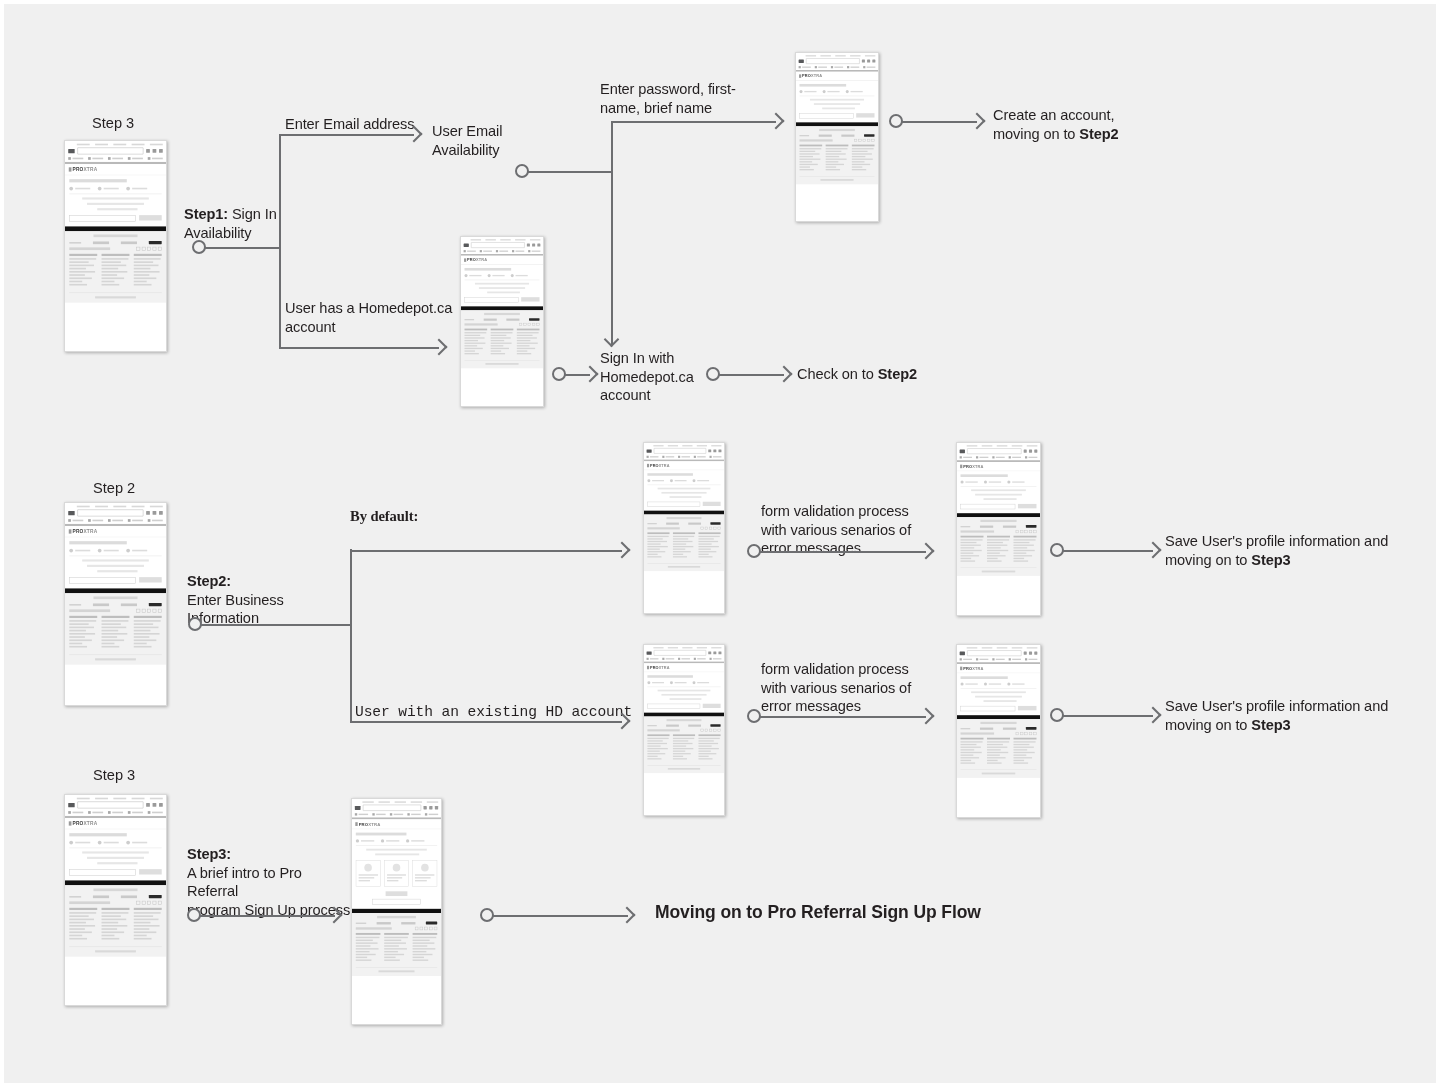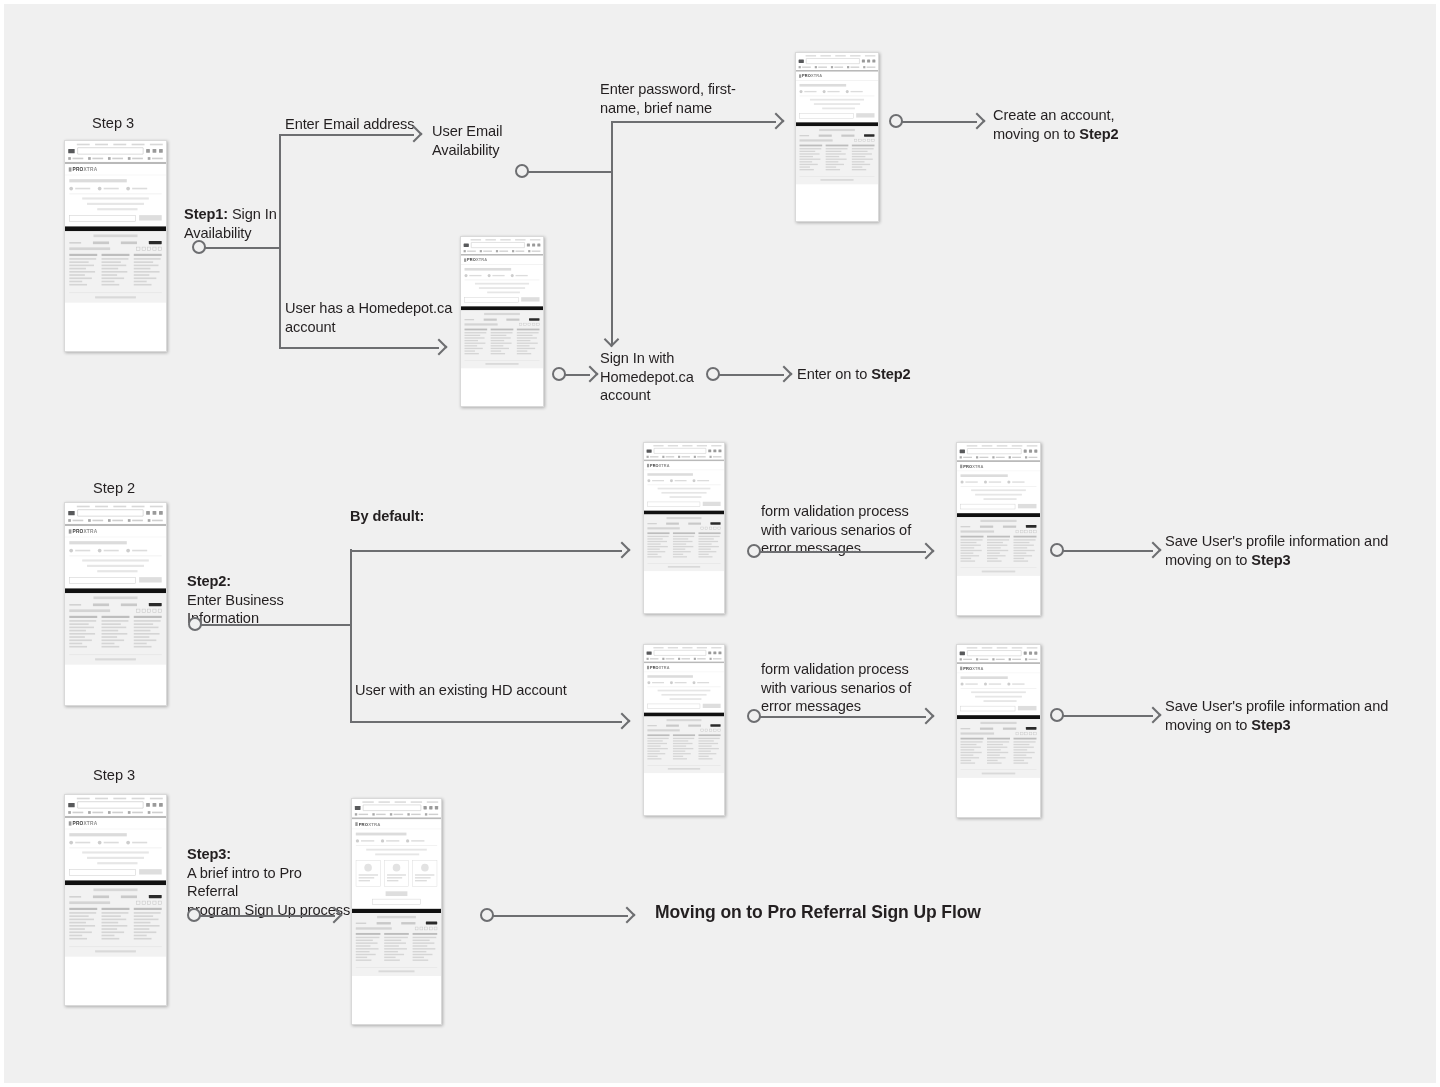--- a/index.html
+++ b/index.html
@@ -581,21 +581,21 @@
   <div class="node-dot" style="left:548px;top:363px;"></div>
   <div class="hline" style="left:561px;top:370px;width:25px;"></div>
   <div class="arrow-r" style="left:580px;top:364px;"></div>
   <div class="lbl" style="left:596px;top:345px;">Sign In with
 Homedepot.ca
 account</div>
 
   <div class="node-dot" style="left:702px;top:363px;"></div>
   <div class="hline" style="left:715px;top:370px;width:65px;"></div>
   <div class="arrow-r" style="left:774px;top:364px;"></div>
-  <div class="lbl" style="left:793px;top:361px;"><span>Enter on to </span><b>Step2</b></div>
+  <div class="lbl" style="left:793px;top:361px;"><span>Check on to </span><b>Step2</b></div>
 
   <div class="step-cap" style="left:89px;top:475px;">Step 2</div>
   <div class="wf wf-std" style="left:60px;top:498px;width:103px;height:204px;">
       <div class="wf-inner" style="transform: scale(0.537234);">
         <div class="wf-utility">
           <div class="wf-toplinks">
             <div class="wf-toplink"></div>
             <div class="wf-toplink"></div>
             <div class="wf-toplink"></div>
             <div class="wf-toplink"></div>
@@ -724,21 +724,21 @@
           <div class="wf-botbar"></div>
         </div>
       </div>
     </div>
 
   <div class="lbl" style="left:183px;top:568px;width:160px;"><b>Step2:</b><br><span>Enter Business Information</span></div>
   <div class="node-dot" style="left:184px;top:613px;"></div>
   <div class="hline" style="left:197px;top:620px;width:150px;"></div>
   <div class="vline" style="left:346px;top:545px;height:172px;"></div>
 
-  <div class="lbl" style="left:346px;top:503px;"><b>By default:</b></div>
+  <div class="lbl" style="left:346px;top:503px;font-family:Liberation Serif, serif;"><b>By default:</b></div>
   <div class="hline" style="left:346px;top:546px;width:272px;"></div>
   <div class="arrow-r" style="left:612px;top:540px;"></div>
 
   <div class="wf wf-std" style="left:639px;top:438px;width:82px;height:172px;">
       <div class="wf-inner" style="transform: scale(0.425532);">
         <div class="wf-utility">
           <div class="wf-toplinks">
             <div class="wf-toplink"></div>
             <div class="wf-toplink"></div>
             <div class="wf-toplink"></div>
@@ -1011,21 +1011,21 @@
         </div>
       </div>
     </div>
 
   <div class="node-dot" style="left:1046px;top:539px;"></div>
   <div class="hline" style="left:1059px;top:546px;width:90px;"></div>
   <div class="arrow-r" style="left:1143px;top:540px;"></div>
   <div class="lbl" style="left:1161px;top:528px;"><span>Save User's profile information and
 moving on to </span><b>Step3</b></div>
 
-  <div class="lbl" style="left:351px;top:677px;">User with an existing HD account</div>
+  <div class="lbl" style="left:351px;top:699px;font-family:Liberation Mono, monospace;">User with an existing HD account</div>
   <div class="hline" style="left:346px;top:717px;width:272px;"></div>
   <div class="arrow-r" style="left:612px;top:711px;"></div>
 
   <div class="wf wf-std" style="left:639px;top:640px;width:82px;height:172px;">
       <div class="wf-inner" style="transform: scale(0.425532);">
         <div class="wf-utility">
           <div class="wf-toplinks">
             <div class="wf-toplink"></div>
             <div class="wf-toplink"></div>
             <div class="wf-toplink"></div>

